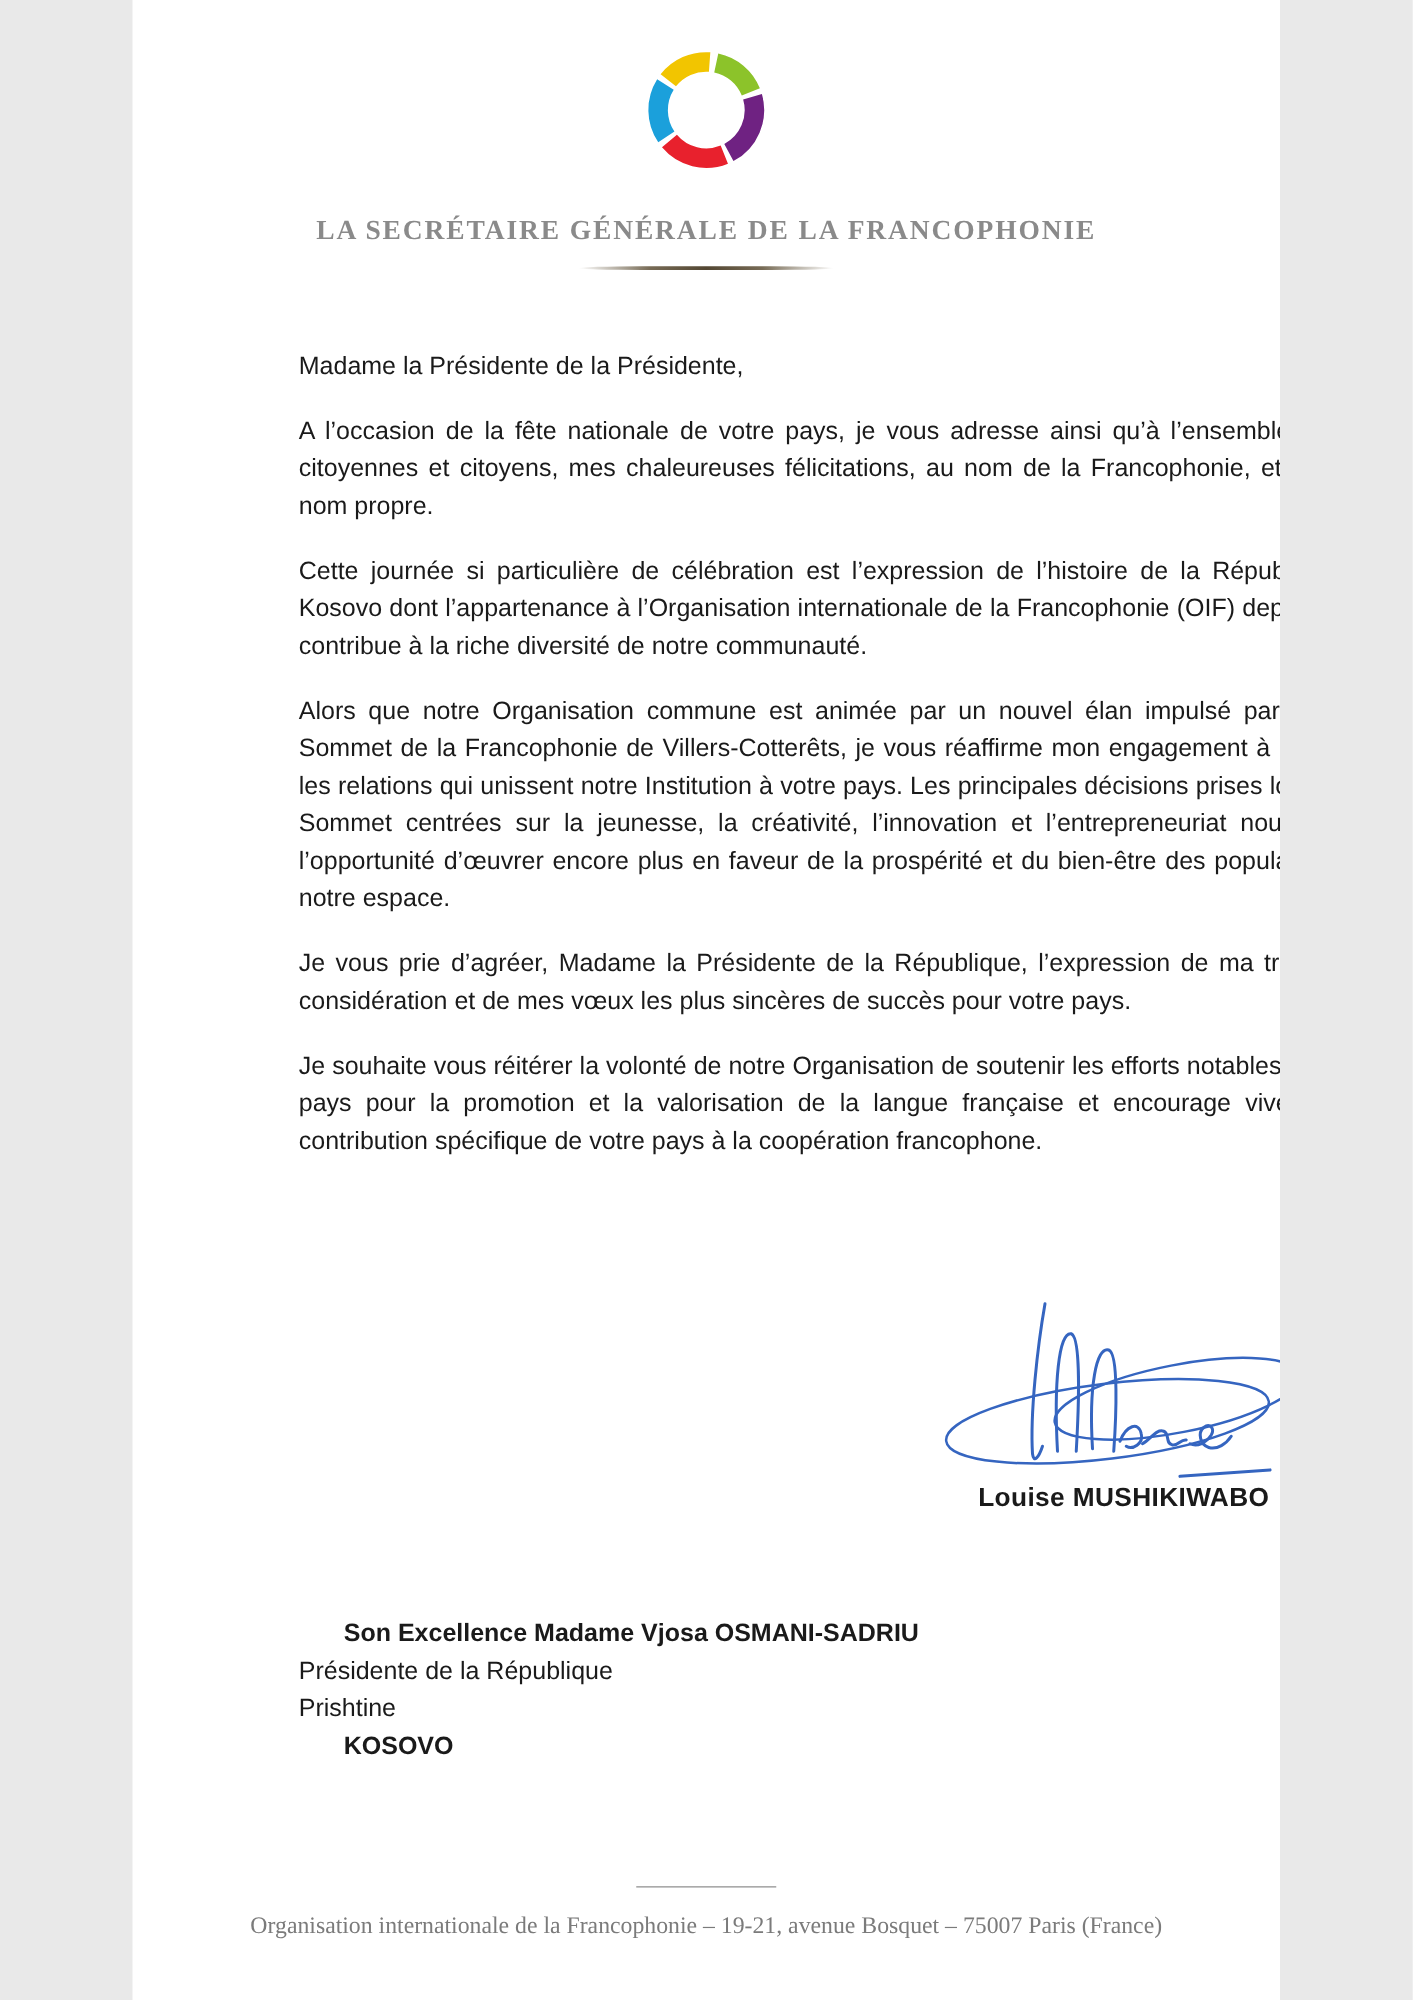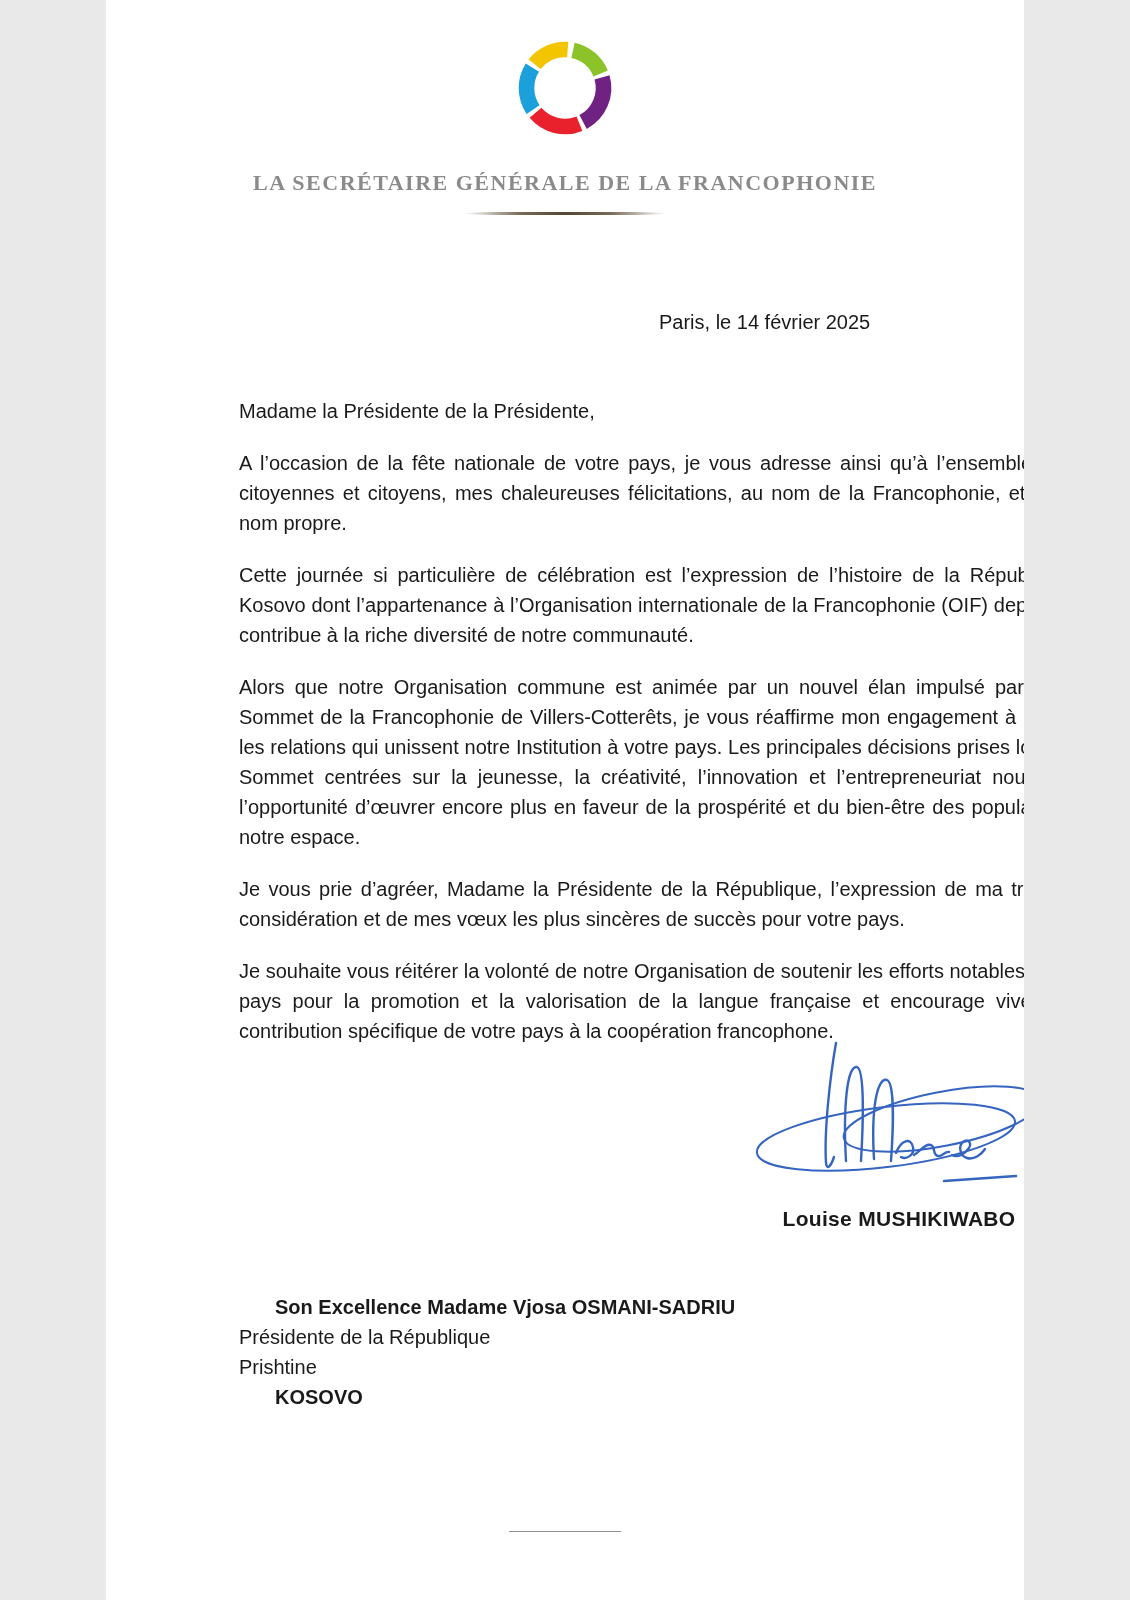--- a/index.html
+++ b/index.html
@@ -51,21 +51,21 @@
   .salutation { text-align:left; }
   
   .signature-zone {
     position:absolute;
     left:638px; top:1035px;
     width:310px;
     text-align:center;
   }
   .signature-svg { display:block; width:310px; height:152px; }
   .signer-name {
-    margin-top:20px;
+    margin-top:0;
     font-size:21px;
     font-weight:bold;
     letter-spacing:0.3px;
   }
   
   .recipient {
     position:absolute;
     left:133px; top:1292px;
     font-size:20px;
     line-height:30px;
@@ -105,21 +105,20 @@
 
         <path d="M 63.9 84.3 A 37 37 0 0 1 21.7 73.8" fill="none" stroke="#E8212D" stroke-width="15"></path>
 
         <path d="M 19.3 70.7 A 37 37 0 0 1 18.6 30.4" fill="none" stroke="#1BA0DB" stroke-width="15"></path>
       </svg>
     </span>
     <div class="org-title">LA SECRÉTAIRE GÉNÉRALE DE LA FRANCOPHONIE</div>
     <div class="header-divider"></div>
   </div>
 
-  <div class="dateline">Paris, le 14 février 2025</div>
 
   <div class="letter-body">
     <p class="salutation">Madame la Présidente de la Présidente,</p>
     <p>A l’occasion de la fête nationale de votre pays, je vous adresse ainsi qu’à l’ensemble de vos citoyennes et citoyens, mes chaleureuses félicitations, au nom de la Francophonie, et en mon nom propre.</p>
     <p>Cette journée si particulière de célébration est l’expression de l’histoire de la République du Kosovo dont l’appartenance à l’Organisation internationale de la Francophonie (OIF) depuis 2006 contribue à la riche diversité de notre communauté.</p>
     <p>Alors que notre Organisation commune est animée par un nouvel élan impulsé par le XIXe Sommet de la Francophonie de Villers-Cotterêts, je vous réaffirme mon engagement à renforcer les relations qui unissent notre Institution à votre pays. Les principales décisions prises lors de ce Sommet centrées sur la jeunesse, la créativité, l’innovation et l’entrepreneuriat nous offrent l’opportunité d’œuvrer encore plus en faveur de la prospérité et du bien-être des populations de notre espace.</p>
     <p>Je vous prie d’agréer, Madame la Présidente de la République, l’expression de ma très haute considération et de mes vœux les plus sincères de succès pour votre pays.</p>
     <p>Je souhaite vous réitérer la volonté de notre Organisation de soutenir les efforts notables de votre pays pour la promotion et la valorisation de la langue française et encourage vivement la contribution spécifique de votre pays à la coopération francophone.</p>
   </div>
 
@@ -146,15 +145,16 @@
 
   <div class="recipient">
     <div class="bold">Son Excellence Madame Vjosa OSMANI-SADRIU</div>
     <div>Présidente de la République</div>
     <div>Prishtine</div>
     <div class="bold">KOSOVO</div>
   </div>
 
   <div class="page-footer">
     <div class="footer-rule"></div>
+    <div class="footer-text">Organisation internationale de la Francophonie – 19-21, avenue Bosquet – 75007 Paris (France)</div>
   </div>
 
 </div>
 
 </body></html>

